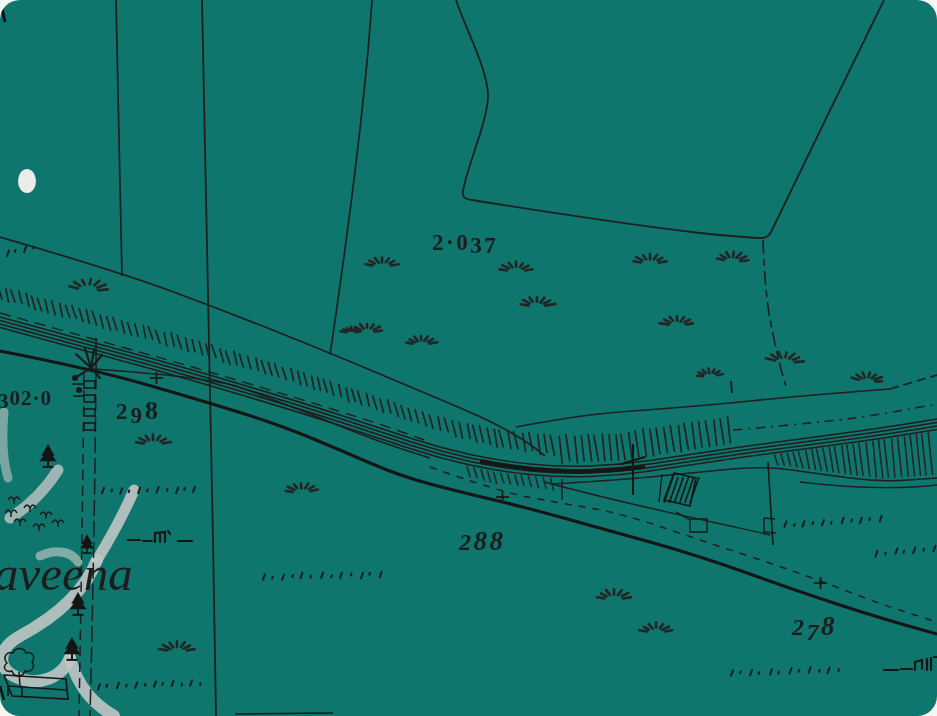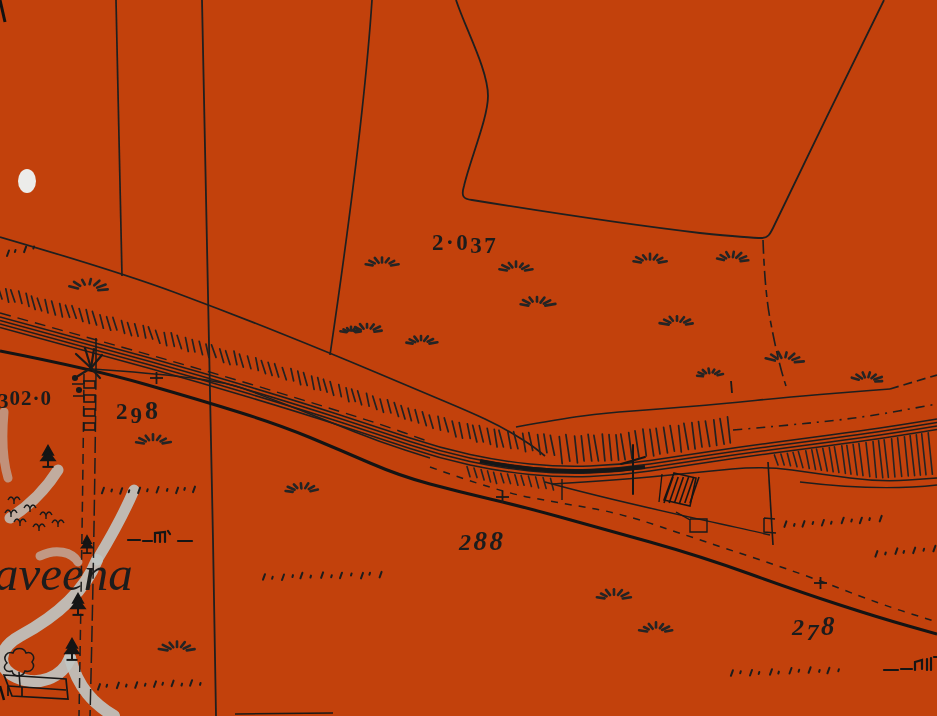--- a/index.html
+++ b/index.html
@@ -1,16 +1,16 @@
 <!DOCTYPE html>
 <html><head><meta charset="utf-8">
 <style>
 html,body{margin:0;padding:0;background:#f6f6f4;}
-#map{position:relative;width:937px;height:716px;background:#c2410c;overflow:hidden;
-font-family:"Liberation Serif",serif;-webkit-font-smoothing:antialiased;}
+#map{position:relative;width:937px;height:716px;background:#0f766e;overflow:hidden;
+font-family:"Liberation Serif",serif;border-radius:20px;-webkit-font-smoothing:antialiased;}
 svg{position:absolute;left:0;top:0;filter:blur(0.35px);}
 </style></head><body>
 <div id="map">
 <svg width="937" height="716" viewBox="0 0 937 716">
 
 <g stroke="#c0c7c4" fill="none" stroke-linecap="round">
 <path d="M4,412 C2,435 2,458 8,478" stroke-width="9" opacity="0.6"></path>
 <path d="M58,470 C44,492 26,508 10,518" stroke-width="11" opacity="0.8"></path>
 <path d="M134,490 C122,518 108,542 97,560" stroke-width="11" opacity="0.9"></path>
 <path d="M97,560 C82,598 46,622 20,636 C-2,648 -4,668 16,677 C38,687 62,678 70,658" stroke-width="12" opacity="0.9"></path>

